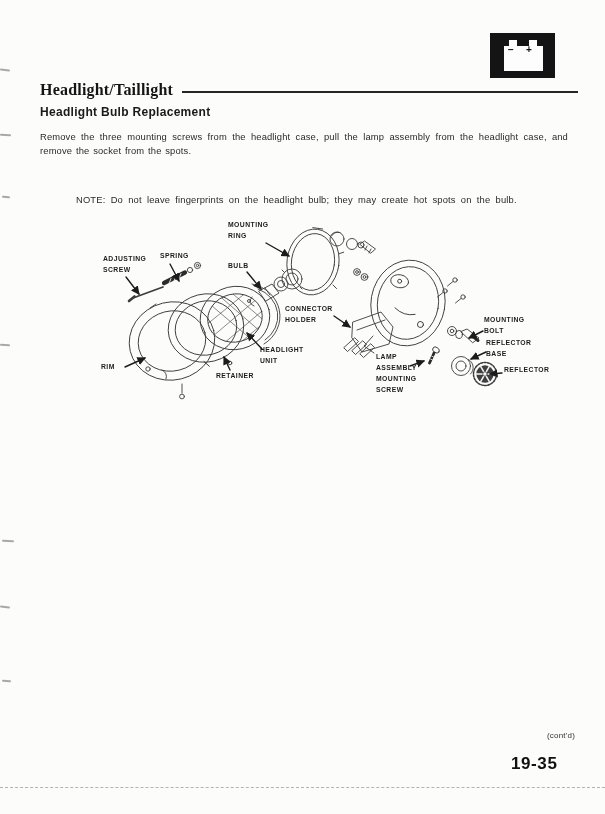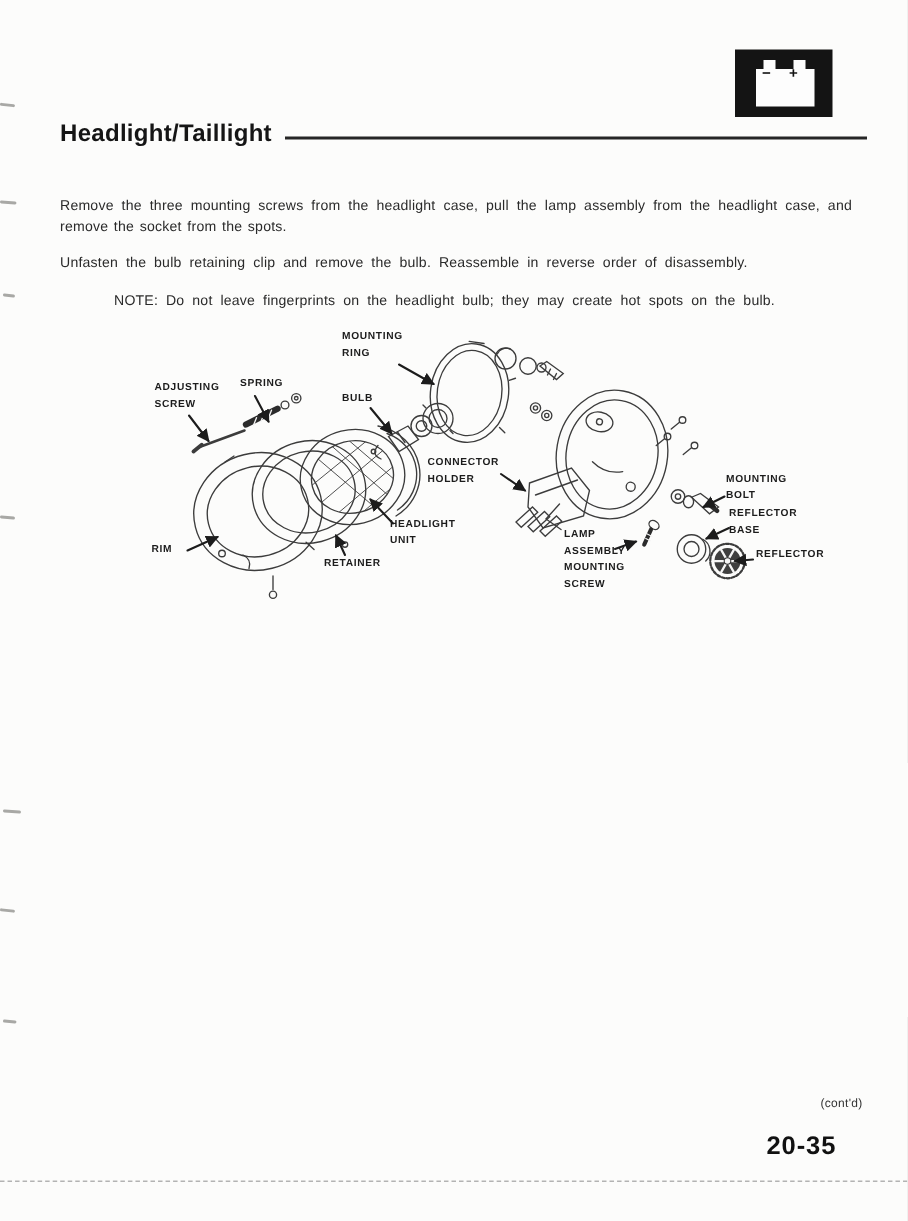--- a/index.html
+++ b/index.html
@@ -11,21 +11,21 @@
   
   .battery-box{position:absolute;left:490px;top:33px;width:65px;height:45px;background:#141414;}
   .battery-body{position:absolute;left:14px;top:13px;width:39px;height:25px;background:#fdfdfd;}
   .battery-term{position:absolute;top:-6px;width:8px;height:7px;background:#fdfdfd;}
   .battery-term.t-minus{left:5px;}
   .battery-term.t-plus{left:25px;}
   .battery-sign{position:absolute;top:-1px;font-size:10px;font-weight:bold;color:#111;line-height:10px;}
   .battery-sign.s-minus{left:4px;}
   .battery-sign.s-plus{left:22px;}
   
-  .title-row{position:absolute;left:40px;top:81px;right:27px;display:flex;align-items:center;}
+  .title-row{position:absolute;left:40px;top:81px;right:27px;display:flex;align-items:center;font-family:Liberation Serif, serif;}
   .page-title{font-size:16px;font-weight:bold;color:#151515;letter-spacing:.2px;white-space:nowrap;}
   .title-rule{flex:1;height:2px;background:#262626;margin-left:9px;margin-top:3px;}
   .subtitle{position:absolute;left:40px;top:105px;font-size:12px;font-weight:bold;color:#1a1a1a;letter-spacing:.3px;}
   
   .para{position:absolute;left:40px;width:528px;font-size:9.4px;line-height:13.5px;color:#2a2a2a;letter-spacing:.15px;word-spacing:1px;}
   .para.p1{top:130px;text-align:justify;}
   .para.p2{top:168px;word-spacing:2.5px;}
   .para.note{top:193px;word-spacing:2.5px;padding-left:36px;}
   
   .diagram-svg{position:absolute;left:0;top:0;width:605px;height:814px;}
@@ -51,23 +51,23 @@
       <div class="battery-term t-plus"></div>
       <div class="battery-sign s-minus">−</div>
       <div class="battery-sign s-plus">+</div>
     </div>
   </div>
 
   <div class="title-row">
     <span class="page-title">Headlight/Taillight</span>
     <span class="title-rule"></span>
   </div>
+  <div class="subtitle">Headlight Bulb Replacement</div>
 
   <div class="para p1">Remove the three mounting screws from the headlight case, pull the lamp assembly from the headlight case, and remove the socket from the spots.</div>
-  <div class="para p2">Unfasten the bulb retaining clip and remove the bulb. Reassemble in reverse order of disassembly.</div>
   <div class="para note">NOTE: Do not leave fingerprints on the headlight bulb; they may create hot spots on the bulb.</div>
 
   <svg class="diagram-svg" viewBox="0 0 605 814" fill="none" stroke="#3c3c3c" stroke-width="0.9" stroke-linecap="round">
     <defs>
       <marker id="ah" markerWidth="7" markerHeight="7" refX="5.4" refY="3" orient="auto">
         <path d="M0,0 L6.2,3 L0,6 z" fill="#1c1c1c" stroke="none"></path>
       </marker>
       <clipPath id="lensClip">
           <ellipse cx="235" cy="318" rx="27.5" ry="24" transform="rotate(-14 235 318)"></ellipse>
         </clipPath>
@@ -256,21 +256,21 @@
 BOLT</div>
   <div class="part-label" style="left:486px;top:338px;">REFLECTOR
 BASE</div>
   <div class="part-label" style="left:504px;top:365px;">REFLECTOR</div>
   <div class="part-label" style="left:376px;top:352px;">LAMP
 ASSEMBLY
 MOUNTING
 SCREW</div>
 
   <div class="contd">(cont'd)</div>
-  <div class="page-number">20-35</div>
+  <div class="page-number">19-35</div>
   <div class="bottom-rule"></div>
 
   <div class="margin-dash" style="left:0;top:69px;width:10px;transform:rotate(6deg);"></div>
   <div class="margin-dash" style="left:0;top:134px;width:11px;transform:rotate(4deg);"></div>
   <div class="margin-dash" style="left:2px;top:196px;width:8px;transform:rotate(7deg);"></div>
   <div class="margin-dash" style="left:0;top:344px;width:10px;transform:rotate(5deg);"></div>
   <div class="margin-dash" style="left:2px;top:540px;width:12px;transform:rotate(4deg);"></div>
   <div class="margin-dash" style="left:0;top:606px;width:10px;transform:rotate(6deg);"></div>
   <div class="margin-dash" style="left:2px;top:680px;width:9px;transform:rotate(5deg);"></div>
 

